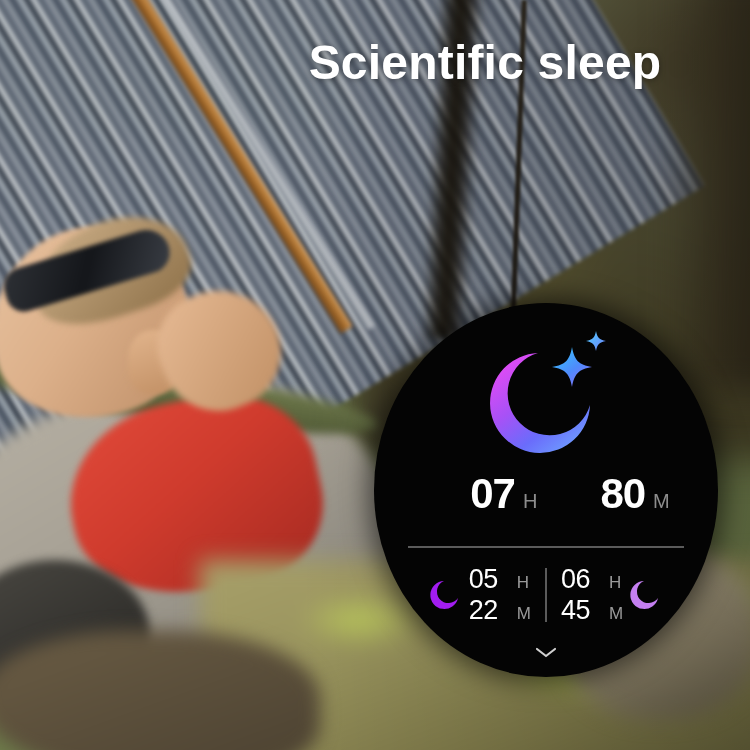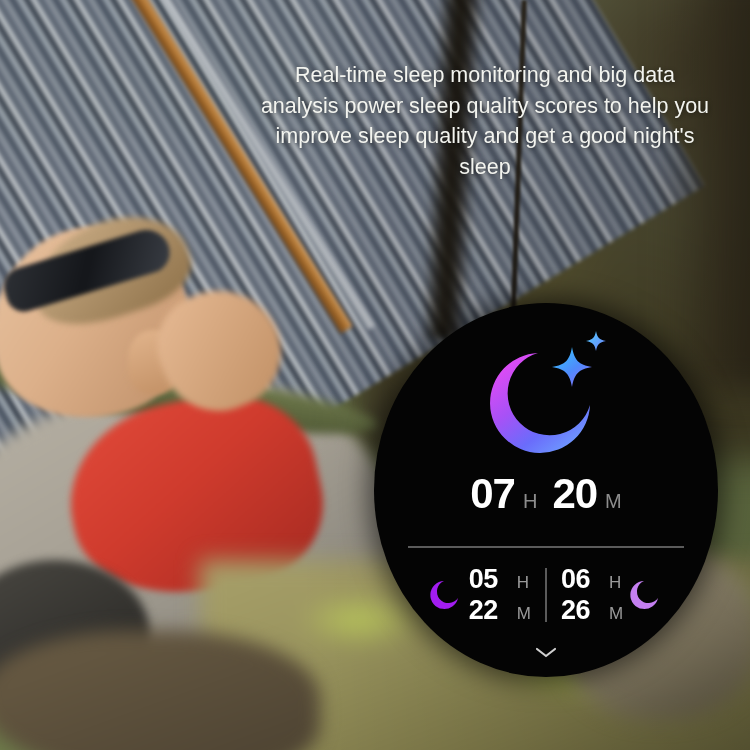--- a/index.html
+++ b/index.html
@@ -243,20 +243,21 @@
     align-items:baseline;
     justify-content:center;
     gap:3px;
   }
   .big-num {
     font-size:42px;
     font-weight:bold;
     color:#ffffff;
     letter-spacing:-1px;
     line-height:1;
+    margin-left:48px;
   }
   .big-unit {
     font-size:20px;
     font-weight:400;
     color:#8d8d8d;
     margin-left:5px;
     margin-right:12px;
     line-height:1;
   }
   .big-unit.last { margin-right:0; }
@@ -286,21 +287,21 @@
     flex-direction:column;
     gap:2px;
   }
   .stat-line {
     display:flex;
     align-items:baseline;
     justify-content:flex-start;
   }
   .stat-num {
     font-size:27px;
-    font-weight:bold;
+    font-weight:normal;
     color:#ffffff;
     letter-spacing:-.5px;
     line-height:1.08;
     min-width:42px;
   }
   .stat-unit {
     font-size:17px;
     font-weight:400;
     color:#9a9a9a;
     margin-left:6px;
@@ -346,21 +347,21 @@
     <div class="bg-hand"></div>
     <div class="bg-glasses"></div>
     <div class="bg-sleeve"></div>
     <div class="bg-floor"></div>
     <div class="bg-root"></div>
     <div class="bg-shadowL"></div>
     <div class="bg-vig"></div>
   </div>
 
   <div class="copy">
-    <div class="subtitle">Real-time sleep monitoring and big data analysis power sleep quality scores to help you improve sleep quality and get a good night's sleep</div>
+    <div class="title">Scientific sleep</div>
   </div>
 
   <div class="watch">
 
     <svg class="moon-hero" viewBox="0 0 136 126">
       <defs>
         <linearGradient id="moonGrad" x1="18%" y1="6%" x2="86%" y2="96%">
           <stop offset="0%" stop-color="#e14bf5"></stop>
           <stop offset="38%" stop-color="#a851f6"></stop>
           <stop offset="70%" stop-color="#6a6cfb"></stop>
@@ -382,21 +383,21 @@
                A 42 42 0 1 1 60 22 Z" fill="url(#moonGrad)"></path>
 
       <path d="M94 16 C96.5 29.5 100.5 33.5 114 36 C100.5 38.5 96.5 42.5 94 56 C91.5 42.5 87.5 38.5 74 36 C87.5 33.5 91.5 29.5 94 16 Z" fill="url(#starGrad)"></path>
 
       <path d="M118 0 C119.3 6.8 121.2 8.7 128 10 C121.2 11.3 119.3 13.2 118 20 C116.7 13.2 114.8 11.3 108 10 C114.8 8.7 116.7 6.8 118 0 Z" fill="url(#starGrad2)"></path>
     </svg>
 
     <div class="time-row">
       <span class="big-num">07</span>
       <span class="big-unit">H</span>
-      <span class="big-num">20</span>
+      <span class="big-num">80</span>
       <span class="big-unit last">M</span>
     </div>
 
     <div class="divider"></div>
 
     <div class="stats">
 
       <div class="stat left">
         <div class="stat-vals">
           <div class="stat-line">
@@ -415,21 +416,21 @@
 
       <div class="vdiv"></div>
 
       <div class="stat right">
         <div class="stat-vals">
           <div class="stat-line">
             <span class="stat-num">06</span>
             <span class="stat-unit">H</span>
           </div>
           <div class="stat-line">
-            <span class="stat-num">26</span>
+            <span class="stat-num">45</span>
             <span class="stat-unit">M</span>
           </div>
         </div>
         <svg class="mini-moon" viewBox="0 0 34 34">
           <path d="M15 3 A 14 14 0 1 0 29 20 A 11.5 11.5 0 1 1 15 3 Z" fill="#c47ff0"></path>
         </svg>
       </div>
 
     </div>
 

